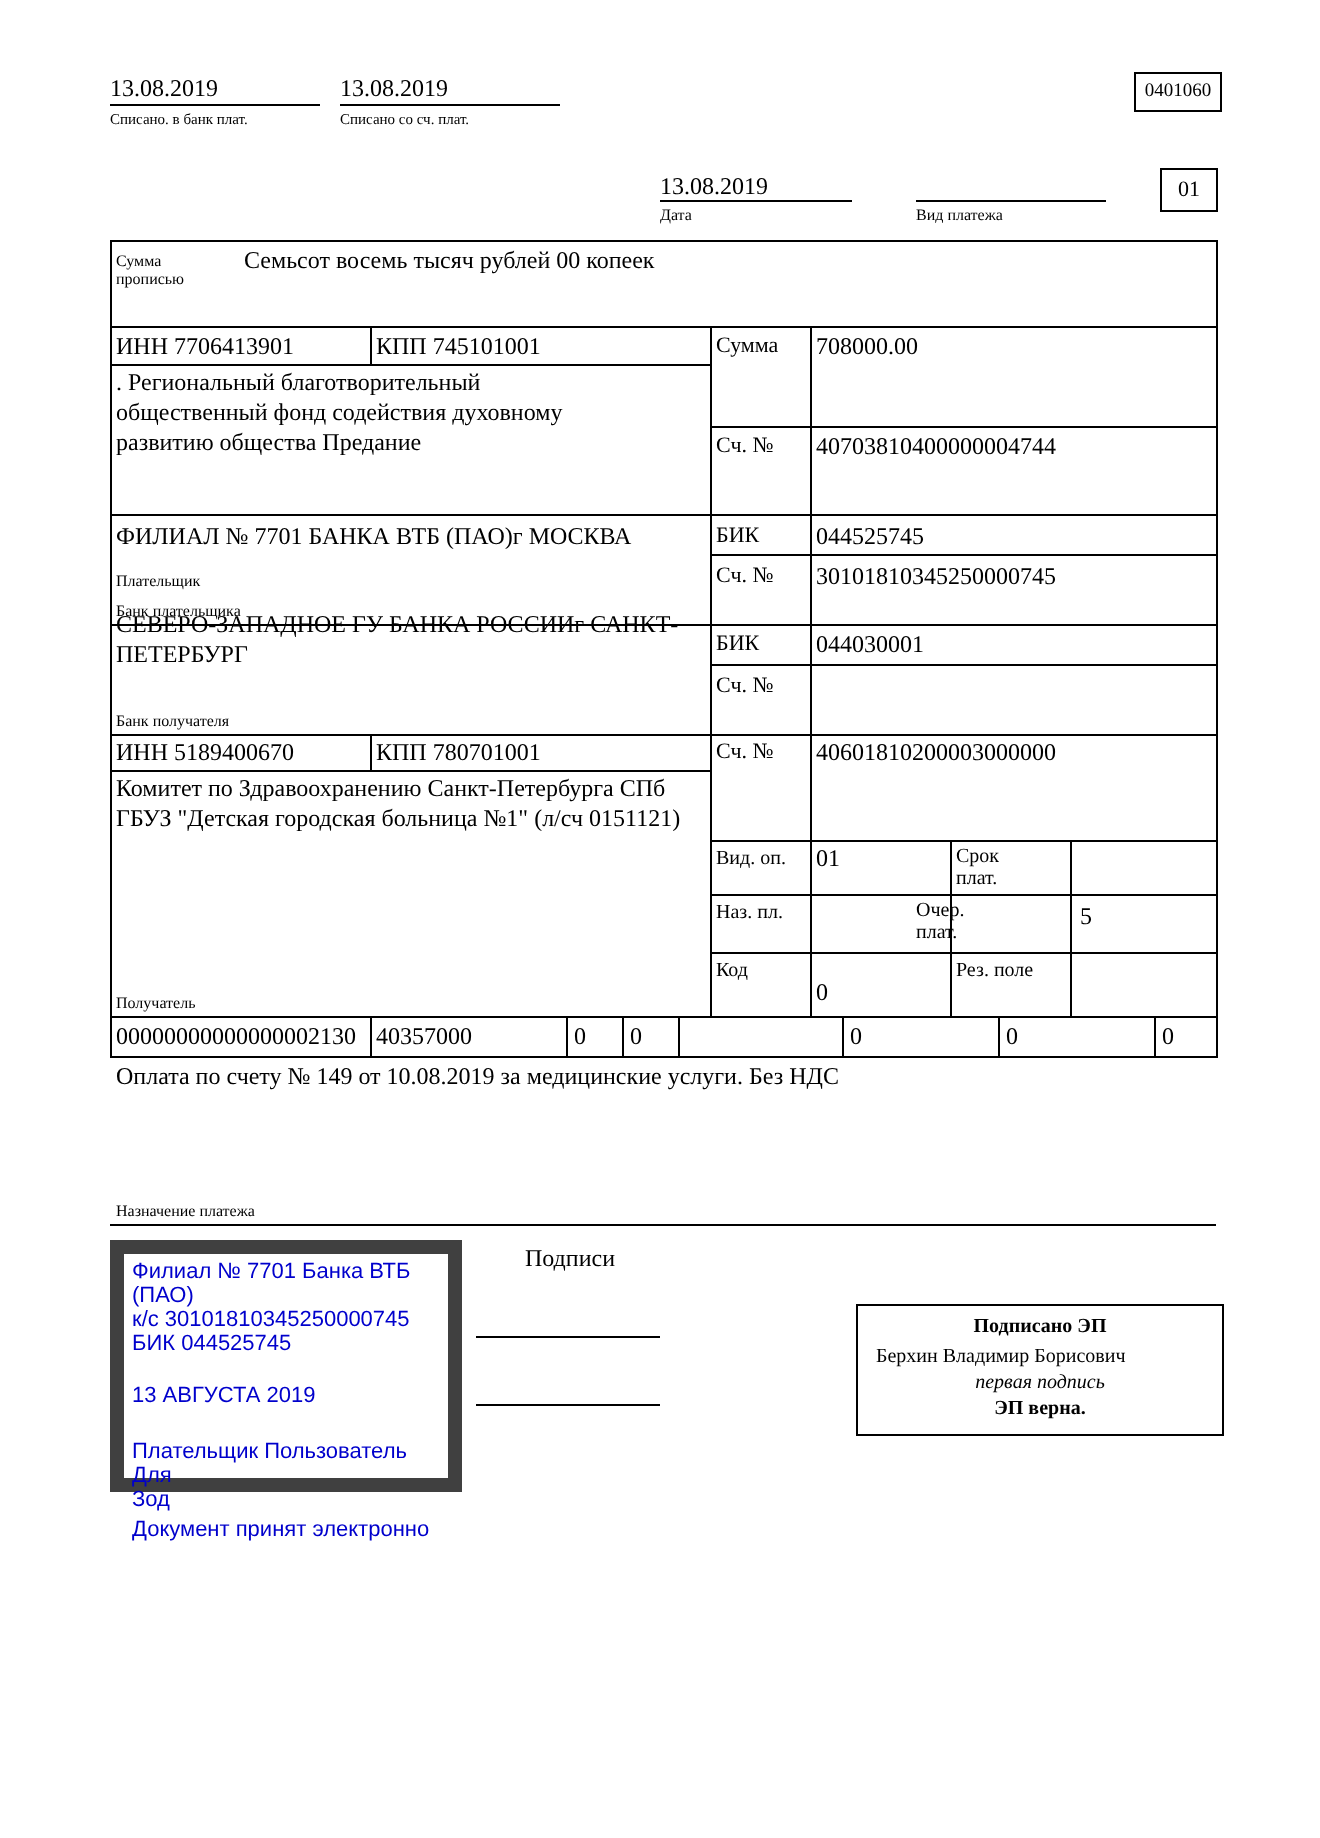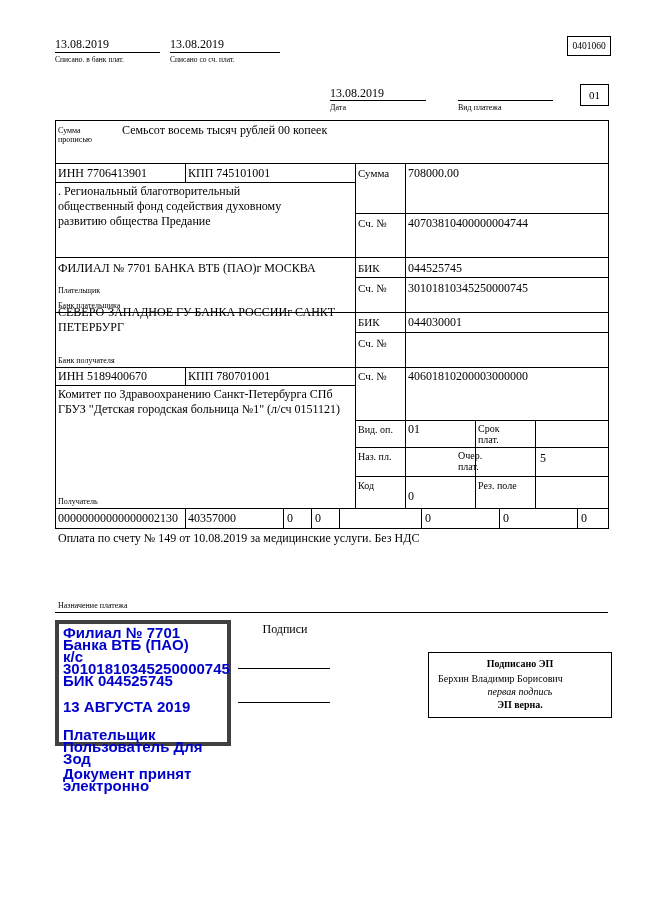--- a/index.html
+++ b/index.html
@@ -10,22 +10,22 @@
   .wrap{font-size:12px;line-height:15px;white-space:normal;}
   .lbl{font-size:11px;line-height:13px;white-space:nowrap;}
   .sub{font-size:10px;line-height:11px;}
   .cap{font-size:8px;line-height:9px;white-space:nowrap;}
   .tiny{font-size:7.5px;line-height:8px;white-space:nowrap;}
   .b{font-weight:bold;}
   .i{font-style:italic;}
   .ctr{text-align:center;}
   .ln{position:absolute;background:#000;}
   .box{position:absolute;border:1px solid #000;box-sizing:border-box;}
-  .bluebox{position:absolute;border:4px solid #404040;box-sizing:border-box;
-           color:#0000cc;font-family:"Liberation Sans",sans-serif;font-size:15px;line-height:12px;font-weight:bold;}
+  .bluebox{position:absolute;border:7px solid #404040;box-sizing:border-box;
+           color:#0000cc;font-family:"Liberation Sans",sans-serif;font-size:11px;line-height:12px;}
   .esign{font-family:"Liberation Serif",serif;font-size:10px;line-height:13px;}
 </style>
 </head>
 <body>
 
 <div class="page">
 
   <div class="abs t" style="left:55px;top:37px;">13.08.2019</div>
   <div class="ln" style="left:55px;top:52px;width:105px;height:1px;"></div>
   <div class="abs tiny" style="left:55px;top:56px;">Списано. в банк плат.</div>

